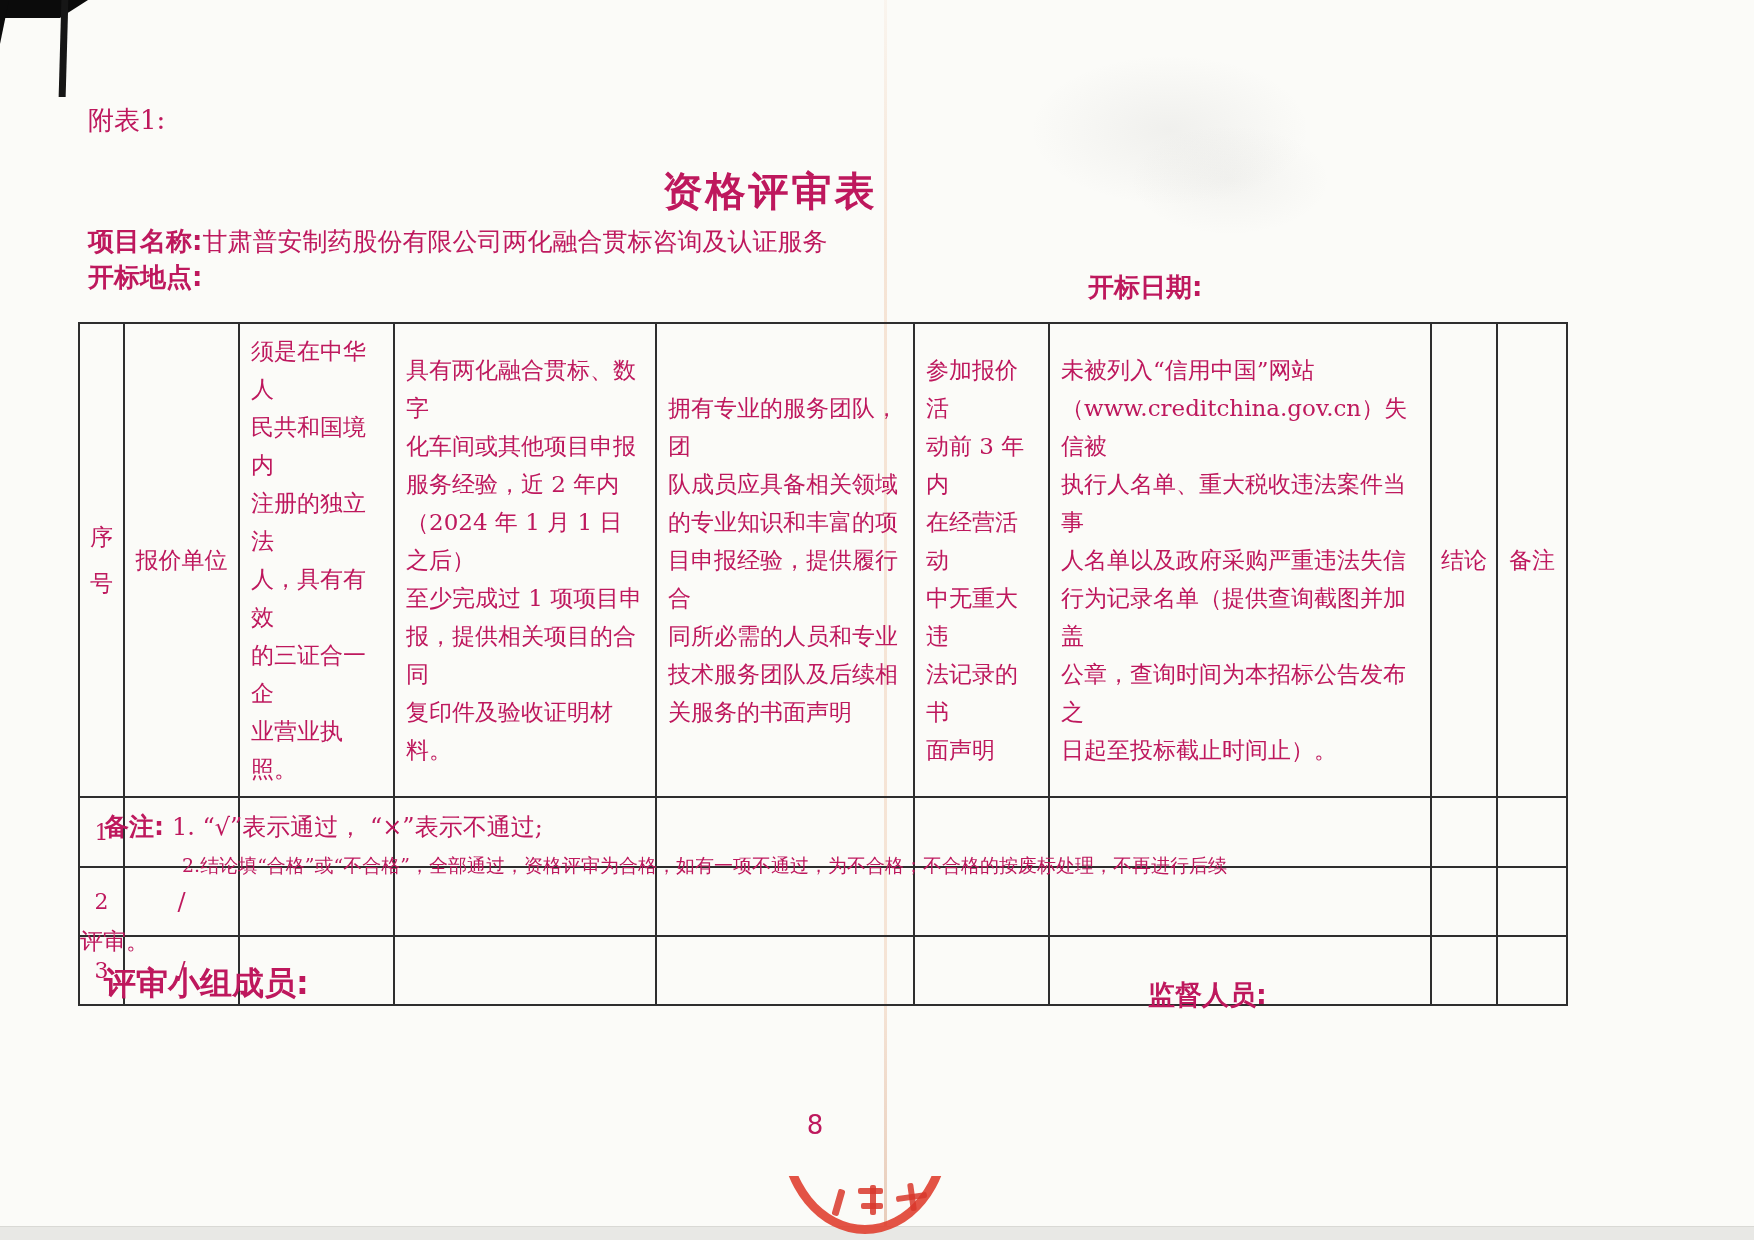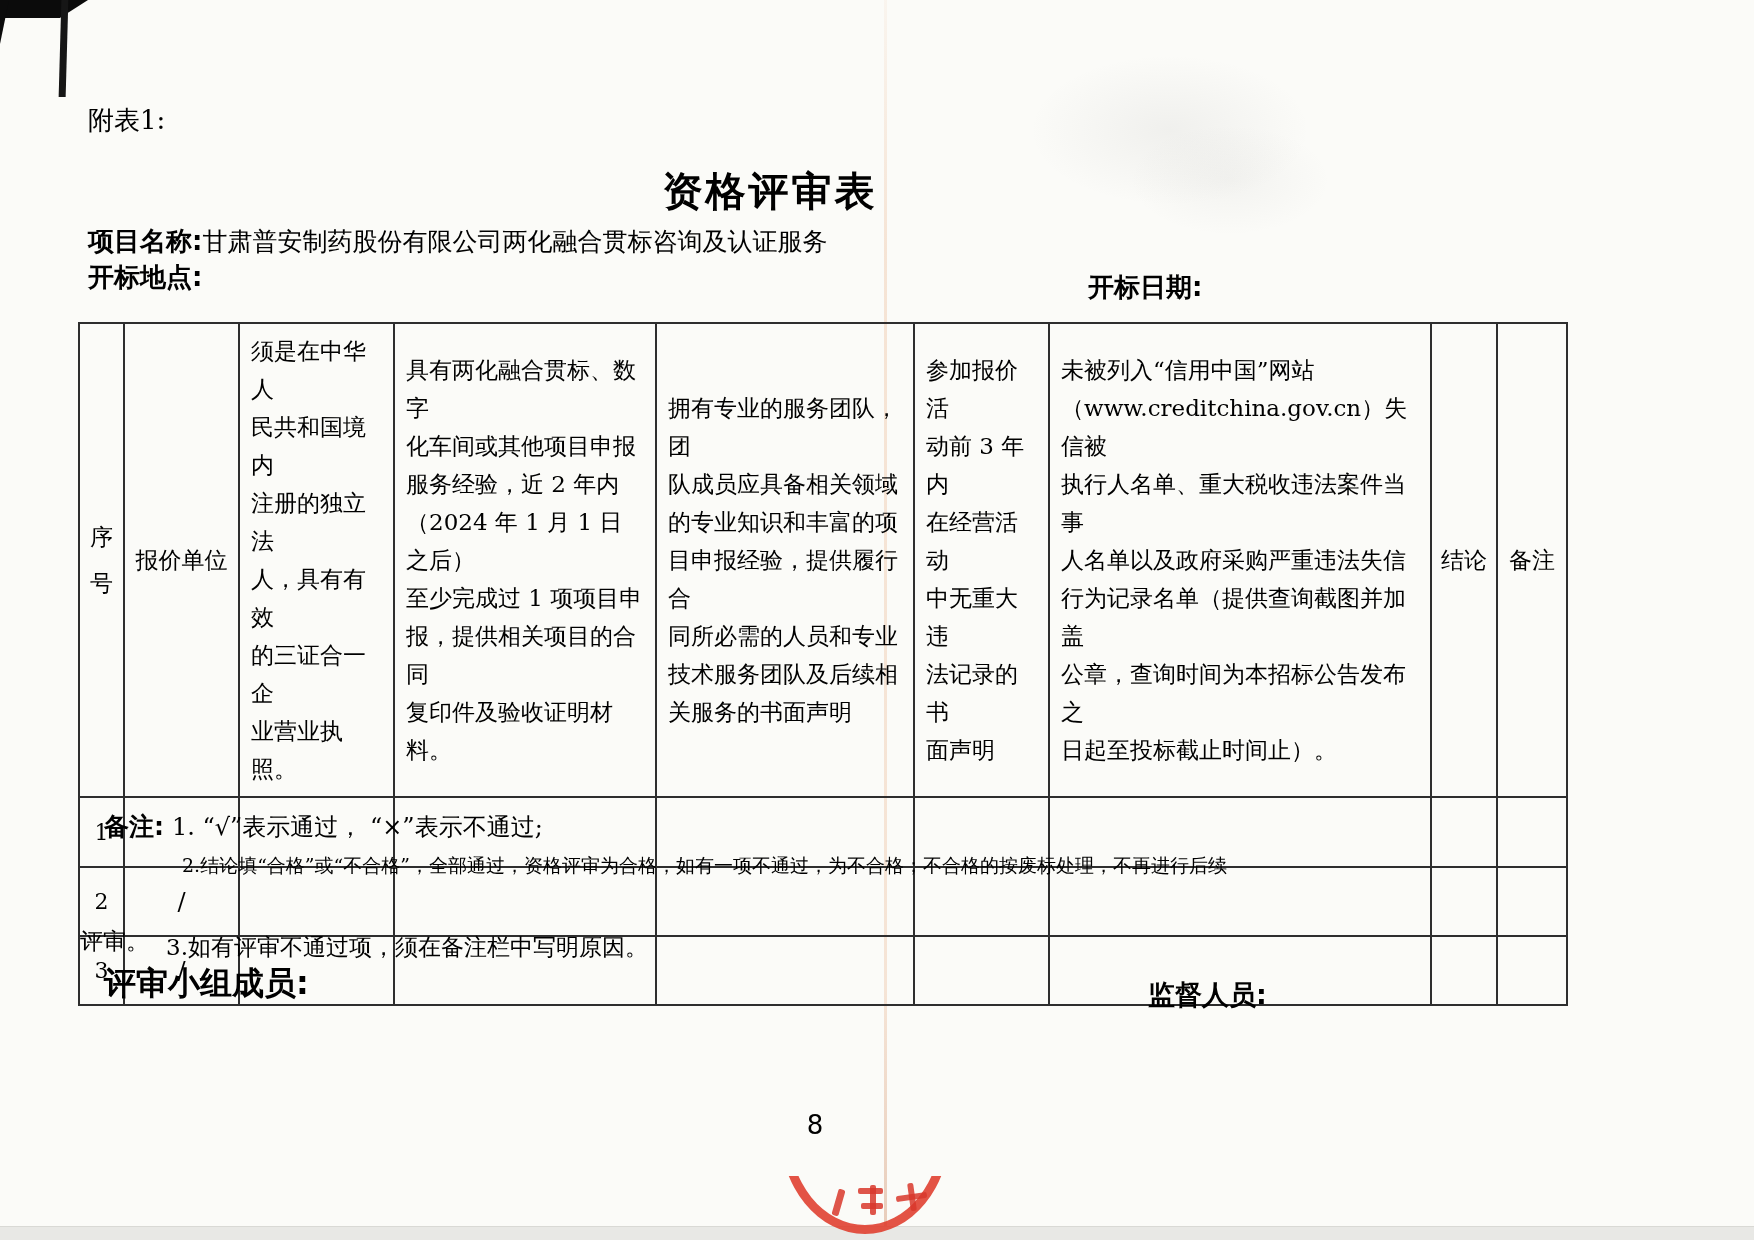--- a/index.html
+++ b/index.html
@@ -1,20 +1,20 @@
 <!DOCTYPE html>
 <html><head>
 <meta charset="utf-8">
 <style>
   html,body { margin:0; padding:0; background:#d9d9d6; }
   .page {
     position:relative; width:1754px; height:1240px;
     background:#fbfbf8; overflow:hidden;
     font-family:"DejaVu Serif","Liberation Serif",serif;
-    color:#000000;
+    color:#be185d;
   }
   .abs { position:absolute; }
 
   
   .corner-a { left:0; top:0; width:88px; height:18px; background:#0b0b0b;
               clip-path:polygon(0 0,100% 0,68% 100%,0 100%); }
   .corner-b { left:60px; top:0; width:7px; height:97px; background:#161616; transform:rotate(1.6deg); }
   .corner-c { left:0; top:0; width:9px; height:44px; background:#0b0b0b;
               clip-path:polygon(0 0,100% 0,0 100%); }
   .crease   { left:884px; top:0; width:3px; height:1240px;
@@ -184,21 +184,20 @@
       <td></td>
     </tr>
   </tbody>
     </table>
 
   <div class="abs note1">
     <span class="lbl hei">备注:</span><span>1. “√”表示通过， “×”表示不通过;</span>
   </div>
   <div class="abs note2">2.结论填“合格”或“不合格”，全部通过，资格评审为合格，如有一项不通过，为不合格；不合格的按废标处理，不再进行后续</div>
   <div class="abs note2cont">评审。</div>
-  <div class="abs note3">3.如有评审不通过项，须在备注栏中写明原因。</div>
 
   <div class="abs sig-left hei">评审小组成员:</div>
   <div class="abs sig-right hei">监督人员:</div>
 
   <div class="abs page-num">8</div>
 
   <div class="abs stamp">
     <div class="stamp-arc"></div>
     <span class="mk mk1"></span>
     <span class="mk mk2"></span>

